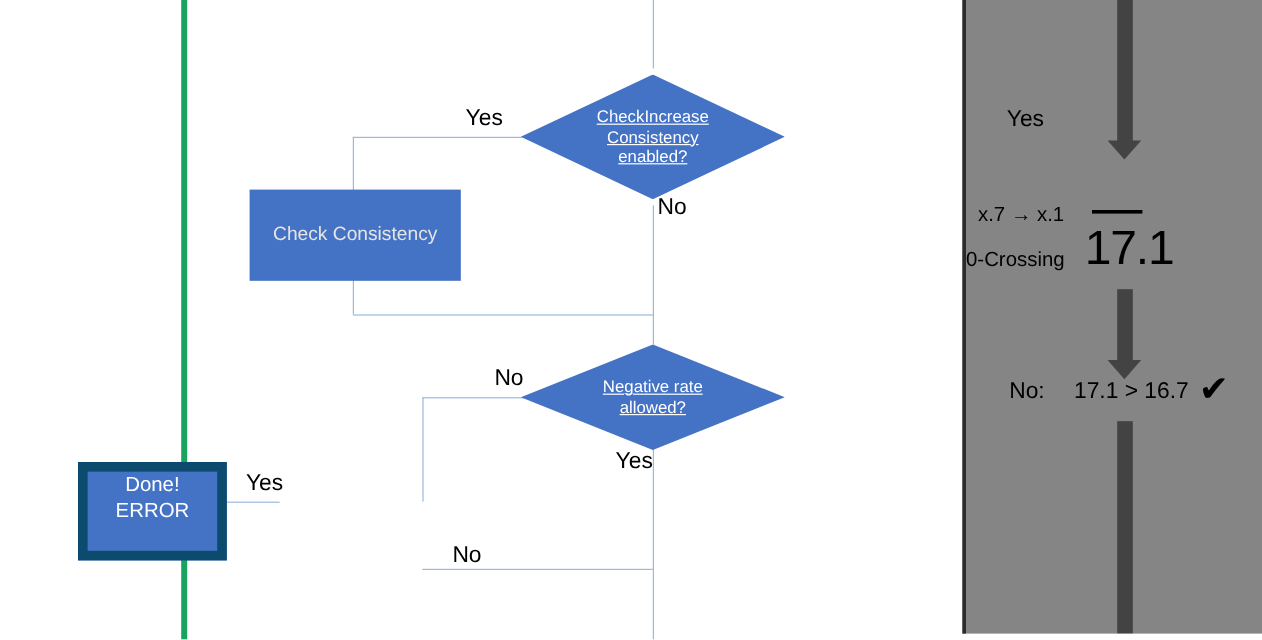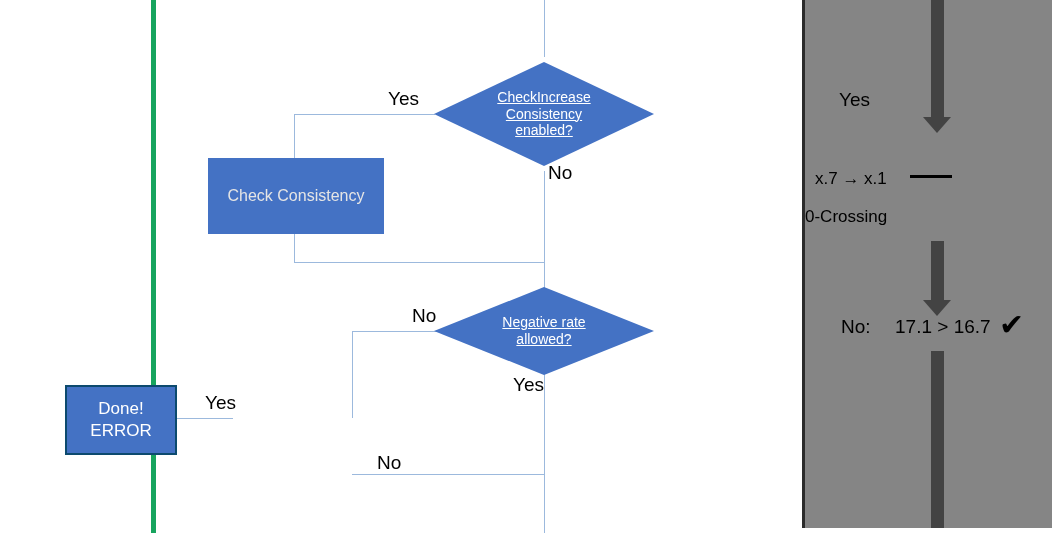--- a/index.html
+++ b/index.html
@@ -17,22 +17,22 @@
 
   .diamond{position:absolute;background:#4472c4;
            clip-path:polygon(50% 0%,100% 50%,50% 100%,0% 50%);
            display:flex;align-items:center;justify-content:center;
            color:#ffffff;text-align:center;line-height:1.18;}
   .dia-text{padding:0 14px;text-decoration:underline;}
 
   .rect-proc{position:absolute;background:#4472c4;
              display:flex;align-items:center;justify-content:center;
              color:#e5e5e5;text-align:center;line-height:1.25;}
-  .rect-term{position:absolute;background:#4472c4;border:2px solid #0c4a6e;
-             display:flex;align-items:center;justify-content:center;
+  .rect-term{position:absolute;background:#4472c4;border:8px solid #0c4a6e;
+             display:flex;align-items:flex-start;justify-content:center;
              color:#ffffff;text-align:center;line-height:1.3;}
 
   .edge-label{position:absolute;color:#000000;font-size:19px;
               white-space:nowrap;}
 
   
   .panel{position:absolute;left:802px;top:0;width:250px;height:528px;
          background:#858585;border-left:3px solid #2b2b2b;
          box-sizing:border-box;overflow:hidden;}
   .arrow-shaft{position:absolute;background:#434343;width:13px;}
@@ -112,20 +112,21 @@
 
     <div class="arrow-shaft" style="left:126px;top:0;height:118px;"></div>
     <div class="arrow-head" style="left:118px;top:117px;"></div>
 
     <div class="panel-label" style="left:34px;top:89px;font-size:19px;">Yes</div>
 
     <div class="panel-label" style="left:10px;top:169px;font-size:17px;">x.7 → x.1</div>
     <div class="strike" style="left:105px;top:175px;width:42px;"></div>
 
     <div class="panel-label" style="left:0px;top:207px;font-size:17px;">0-Crossing</div>
+    <div class="big-num" style="left:99px;top:187px;">17.1</div>
 
     <div class="arrow-shaft" style="left:126px;top:241px;height:65px;"></div>
     <div class="arrow-head" style="left:118px;top:300px;"></div>
 
     <div class="panel-label" style="left:36px;top:316px;font-size:19px;">No:</div>
     <div class="panel-label" style="left:90px;top:316px;font-size:19px;">17.1 &gt; 16.7</div>
     <div class="check" style="left:194px;top:310px;">✔</div>
 
     <div class="arrow-shaft" style="left:126px;top:351px;height:177px;"></div>
   </div>

